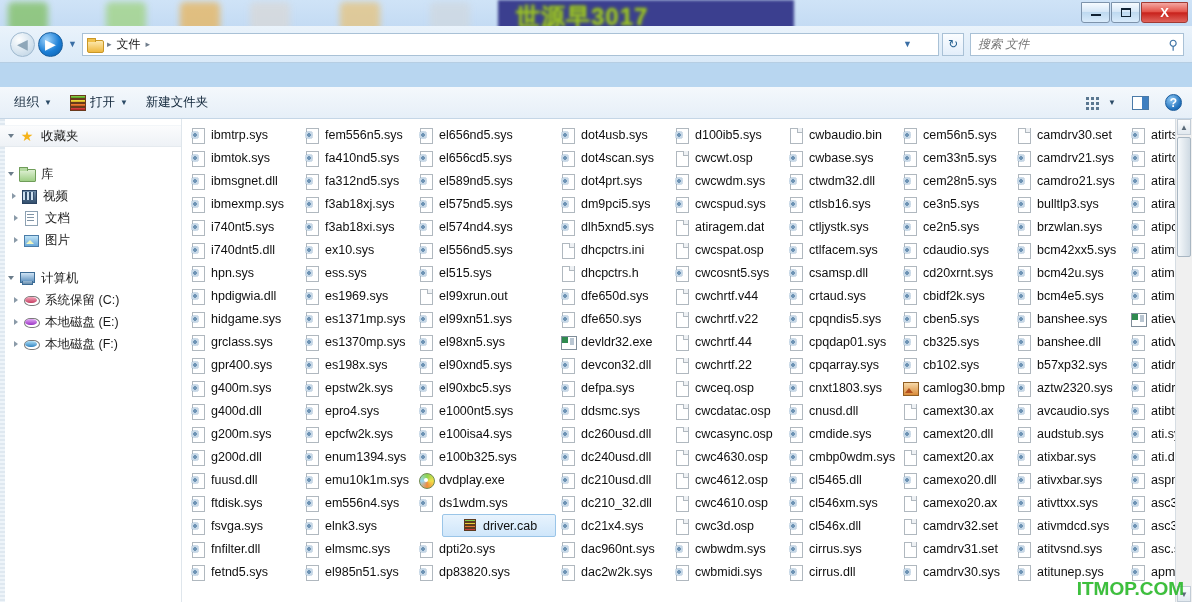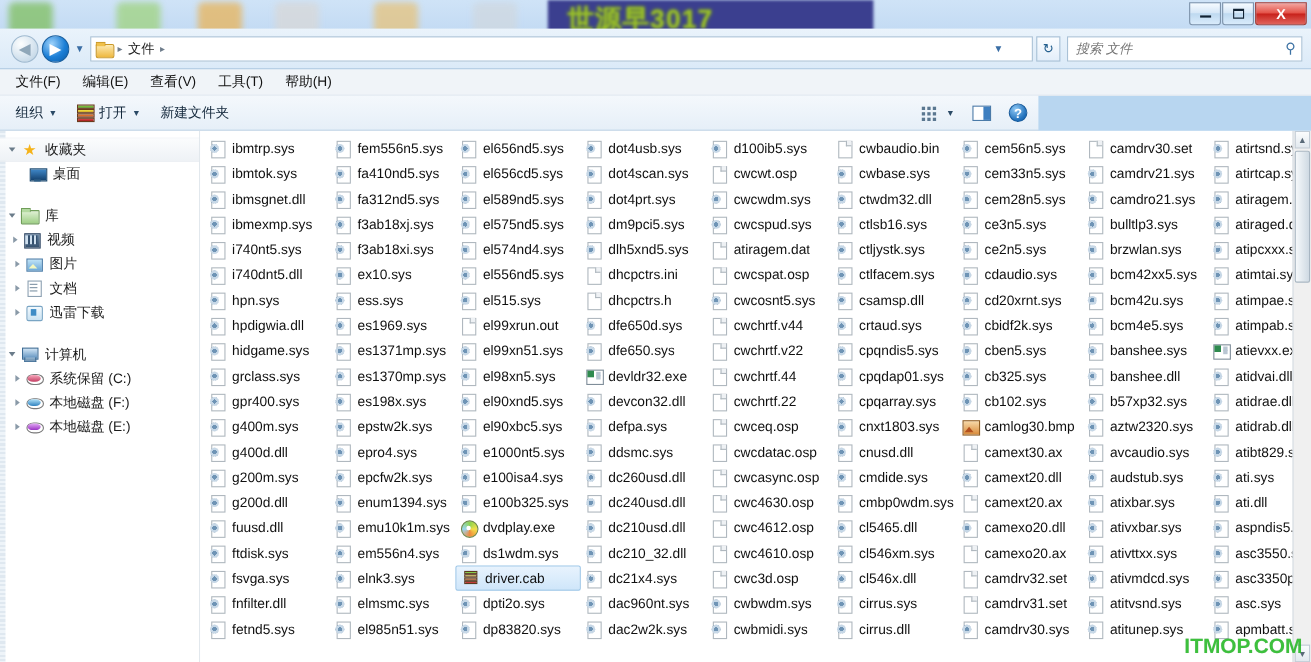--- a/index.html
+++ b/index.html
@@ -130,21 +130,21 @@
   
   #menubar {
     position:absolute; left:0; top:63px; width:1192px; height:24px;
     background:#f0f4f8; border-bottom:1px solid #e2e9f0;
     display:flex; align-items:center; padding-left:14px;
   }
   .menu-item { font-size:12.5px; color:#121212; margin-right:20px; }
 
   
   #commandbar {
-    position:absolute; left:0; top:87px; width:944px; height:32px;
+    position:absolute; left:0; top:87px; width:1192px; height:32px;
     background: linear-gradient(180deg,#f4f8fc 0%,#e6eff8 100%);
     border-bottom:1px solid #c5d6e6;
     display:flex; align-items:center; padding-left:14px;
   }
   .cmd { font-size:12.5px; color:#11263a; display:flex; align-items:center; margin-right:18px;}
   .caret { font-size:8px; margin-left:5px; color:#2b4a66; }
   #open-icon {
     width:16px; height:15px; margin-right:4px; position:relative;
   }
   #open-icon i { position:absolute; left:0; width:16px; height:4px; display:block; border:1px solid #6a3a1c;}
@@ -270,21 +270,21 @@
     align-content:flex-start;
     padding: 4px 0 0 4px;
   }
   .file-item {
     width:114px; height:23px; display:flex; align-items:center;
     padding-left:4px; white-space:nowrap; overflow:hidden;
     font-size:12.5px; color:#101010;
   }
   .file-item.selected {
     background: linear-gradient(180deg,#e8f3fd,#cfe6fa);
-    border:1px solid #9ac5e8; border-radius:2px; padding-left:5px;
+    border:1px solid #9ac5e8; border-radius:2px; padding-left:19px;margin-left:28px;
   }
   .fi-ico { width:16px; height:16px; margin-right:5px; flex:none; position:relative; }
   .fi-name { overflow:hidden; text-overflow:clip; }
 
   
   .fico-page::before{content:'';position:absolute;left:2px;top:1px;width:11px;height:14px;
     background:#fff;border:1px solid #b0b8bf;}
   .fico-page::after{content:'';position:absolute;left:9px;top:1px;width:4px;height:4px;
     background:#eef1f4;border-left:1px solid #b0b8bf;border-bottom:1px solid #b0b8bf;}
   
@@ -388,27 +388,20 @@
     </div>
 
     <div id="refresh-button">↻</div>
 
     <div id="search-box">
       <input id="search-input" placeholder="搜索 文件" style="">
       <span id="search-icon">⚲</span>
     </div>
   </div>
 
-  <div id="menubar">
-    <span class="menu-item">文件(F)</span>
-    <span class="menu-item">编辑(E)</span>
-    <span class="menu-item">查看(V)</span>
-    <span class="menu-item">工具(T)</span>
-    <span class="menu-item">帮助(H)</span>
-  </div>
 
   <div id="commandbar">
     <span class="cmd">
       <span>组织</span>
       <span class="caret">▼</span>
     </span>
     <span class="cmd">
       <span id="open-icon">
           <i></i>
           <i></i>
@@ -442,78 +435,69 @@
 
     <div id="navpane">
       <div id="nav-scroll"></div>
 
       <div class="nav-section">
         <div class="nav-row header-row">
           <span class="tri open"></span>
           <span class="nav-ico ico-star">★</span>
           <span class="nav-label">收藏夹</span>
         </div>
-        <div class="nav-row indent">
-          <span class="nav-ico ico-desktop"></span>
-          <span class="nav-label">桌面</span>
-        </div>
       </div>
 
       <div class="nav-spacer"></div>
 
       <div class="nav-section">
         <div class="nav-row">
           <span class="tri open"></span>
           <span class="nav-ico ico-lib"></span>
           <span class="nav-label">库</span>
         </div>
         <div class="nav-row indent-arrow" style="">
           <span class="tri"></span>
           <span class="nav-ico ico-video"></span>
           <span class="nav-label">视频</span>
         </div>
         <div class="nav-row indent-arrow" style="padding-left:14px">
           <span class="tri"></span>
-          <span class="nav-ico ico-picture"></span>
-          <span class="nav-label">图片</span>
-        </div>
-        <div class="nav-row indent-arrow" style="padding-left:14px">
-          <span class="tri"></span>
           <span class="nav-ico ico-doc"></span>
           <span class="nav-label">文档</span>
         </div>
         <div class="nav-row indent-arrow" style="padding-left:14px">
           <span class="tri"></span>
-          <span class="nav-ico ico-xunlei"></span>
-          <span class="nav-label">迅雷下载</span>
+          <span class="nav-ico ico-picture"></span>
+          <span class="nav-label">图片</span>
         </div>
       </div>
 
       <div class="nav-spacer"></div>
 
       <div class="nav-section">
         <div class="nav-row">
           <span class="tri open"></span>
           <span class="nav-ico ico-computer"></span>
           <span class="nav-label">计算机</span>
         </div>
         <div class="nav-row indent-arrow" style="padding-left:14px">
           <span class="tri"></span>
           <span class="nav-ico ico-drive drive-c"></span>
           <span class="nav-label">系统保留 (C:)</span>
         </div>
         <div class="nav-row indent-arrow" style="padding-left:14px">
           <span class="tri"></span>
-          <span class="nav-ico ico-drive drive-f"></span>
-          <span class="nav-label">本地磁盘 (F:)</span>
+          <span class="nav-ico ico-drive drive-e"></span>
+          <span class="nav-label">本地磁盘 (E:)</span>
         </div>
         <div class="nav-row indent-arrow" style="padding-left:14px">
           <span class="tri"></span>
-          <span class="nav-ico ico-drive drive-e"></span>
-          <span class="nav-label">本地磁盘 (E:)</span>
+          <span class="nav-ico ico-drive drive-f"></span>
+          <span class="nav-label">本地磁盘 (F:)</span>
         </div>
       </div>
 
       <div class="nav-spacer"></div>
 
     </div>
 
     <div id="filelist-wrap">
       <div id="filelist">
           <div class="file-item">

